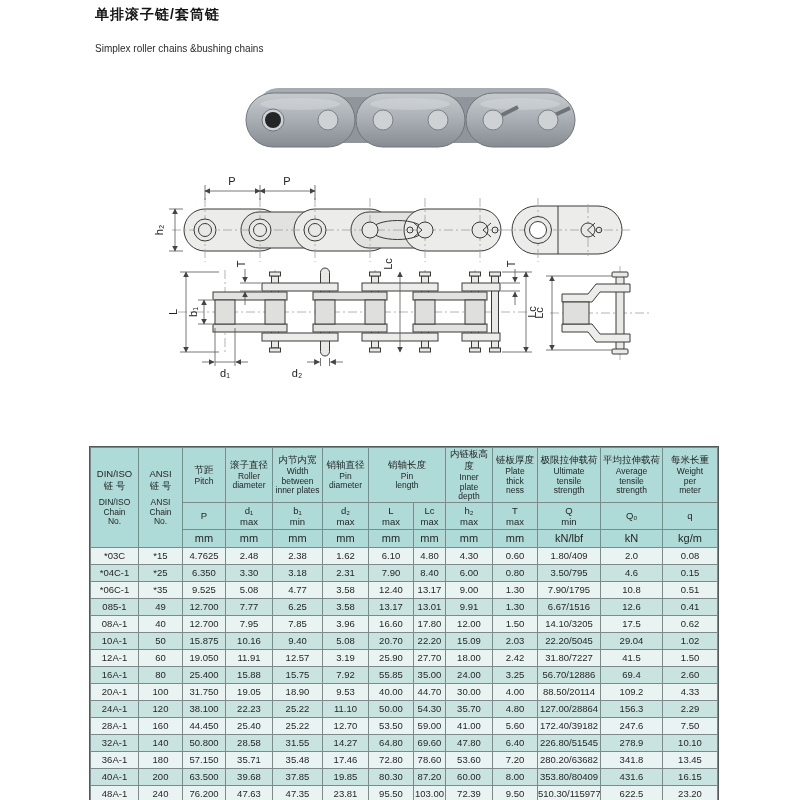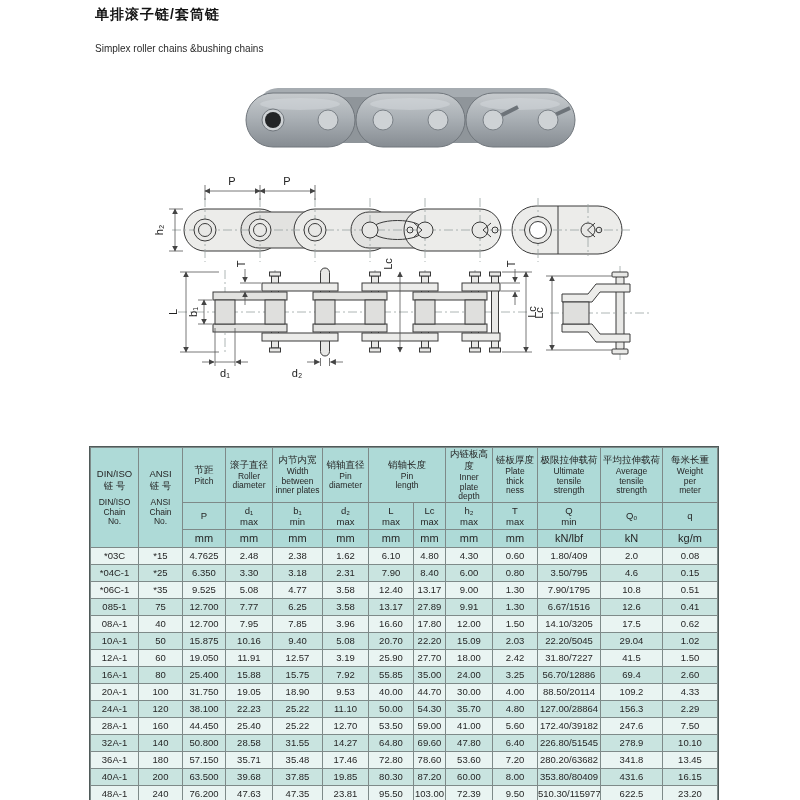--- a/index.html
+++ b/index.html
@@ -409,27 +409,27 @@
         <td>12.40</td>
         <td>13.17</td>
         <td>9.00</td>
         <td>1.30</td>
         <td>7.90/1795</td>
         <td>10.8</td>
         <td>0.51</td>
       </tr>
       <tr>
         <td>085-1</td>
-        <td>75</td>
+        <td>49</td>
         <td>12.700</td>
         <td>7.77</td>
         <td>6.25</td>
         <td>3.58</td>
         <td>13.17</td>
-        <td>27.89</td>
+        <td>13.01</td>
         <td>9.91</td>
         <td>1.30</td>
         <td>6.67/1516</td>
         <td>12.6</td>
         <td>0.41</td>
       </tr>
       <tr>
         <td>08A-1</td>
         <td>40</td>
         <td>12.700</td>

